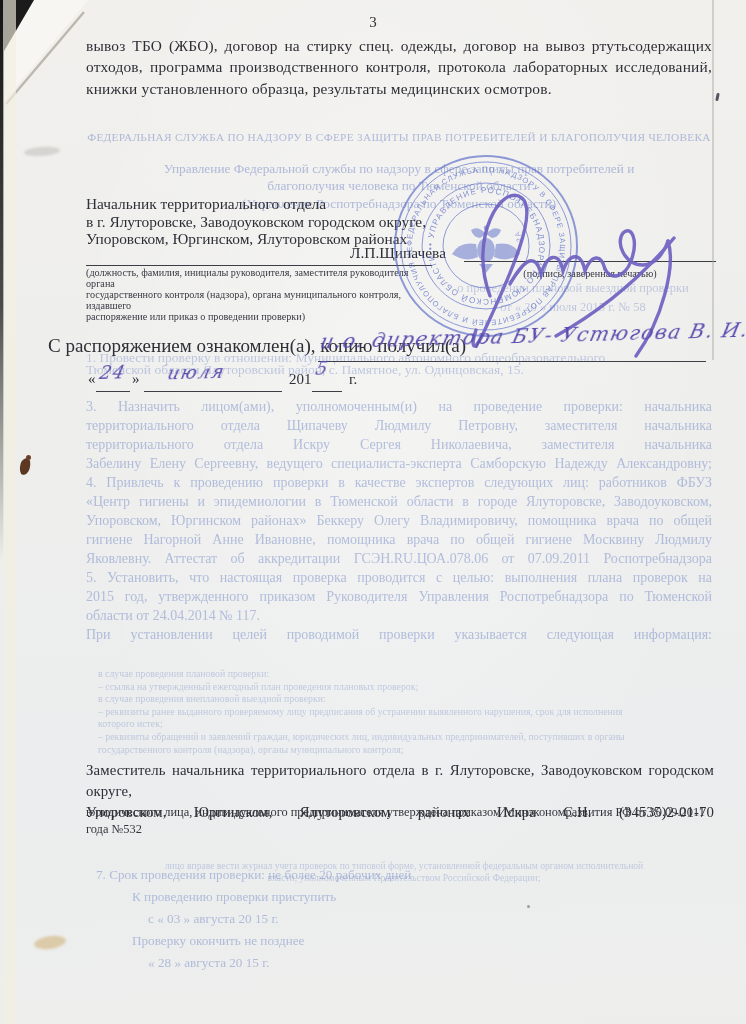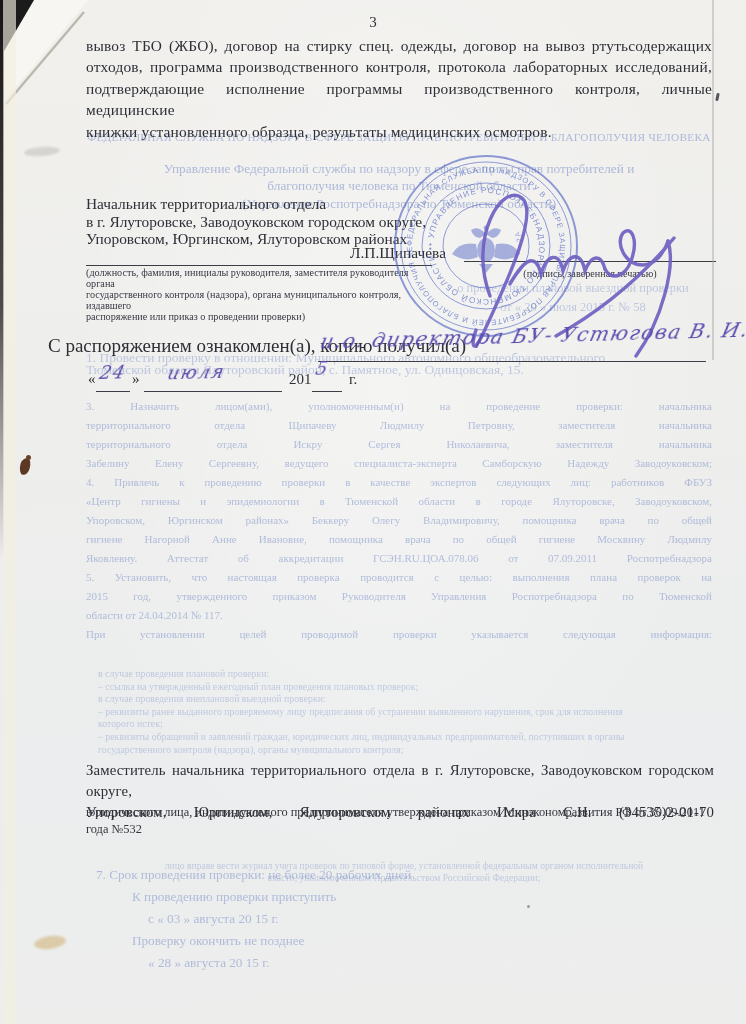--- a/index.html
+++ b/index.html
@@ -33,21 +33,21 @@
   .hw-month{left:168px;top:362px;font-size:18px;}
   .hw-year{left:316px;top:358px;font-size:18px;}
   .date-print{top:371px;font-size:15px;}
   
   .bleed{color:rgba(118,138,198,.55);filter:blur(.55px);font-family:"Liberation Serif",serif;}
   .bleed-head{left:85px;top:129px;width:628px;text-align:center;}
   .bleed-head div:nth-child(1){font-size:11.3px;letter-spacing:.3px;margin-bottom:13px;}
   .bleed-head div{font-size:13.3px;line-height:17.5px;}
   .bleed-mid{left:430px;width:286px;text-align:center;font-size:12.5px;color:rgba(120,140,200,.4);filter:blur(.6px);}
   .bleed-upper{left:86px;width:626px;font-size:13.5px;color:rgba(120,140,200,.42);filter:blur(.6px);}
-  .bleed-body{left:86px;top:397px;width:626px;font-size:11px;line-height:19px;color:rgba(116,137,200,.5);filter:blur(.6px);}
+  .bleed-body{left:86px;top:397px;width:626px;font-size:14px;line-height:19px;color:rgba(116,137,200,.5);filter:blur(.6px);}
   .bleed-fine{left:98px;top:668px;width:612px;font-size:9.8px;line-height:12.6px;color:rgba(122,142,200,.4);filter:blur(.6px);}
   .bleed-botfine{left:96px;top:860px;width:616px;font-size:9.6px;line-height:11.5px;color:rgba(122,142,200,.38);filter:blur(.6px);text-align:center;}
   .bleed-bottom{left:96px;top:864px;width:616px;font-size:13.2px;line-height:22px;color:rgba(116,137,200,.5);filter:blur(.6px);}
   .bleed-bottom div:nth-child(n+2){margin-left:36px;}
   .bleed-bottom div:nth-child(3),.bleed-bottom div:nth-child(5){margin-left:52px;}
   
   .stamp-svg{left:386px;top:148px;filter:blur(.35px);opacity:.82;}
   .sign-svg{left:438px;top:168px;opacity:.92;}
   
   .edge-left-dark{left:0;top:0;width:4px;height:560px;background:linear-gradient(#141414,#4c4c4c 55%,rgba(90,90,90,0) 100%);}
@@ -75,21 +75,21 @@
       <div>(Управление Роспотребнадзора по Тюменской области)</div>
     </div>
   <div class="abs bleed-mid" style="top:281px;">о проведении плановой выездной проверки</div>
   <div class="abs bleed-mid" style="top:300px;">от « 20 » июля 2015 г. № 58</div>
   <div class="abs bleed-upper" style="top:330px;margin-top:20px;">1. Провести проверку в отношении: Муниципального автономного общеобразовательного</div>
   <div class="abs bleed-upper" style="top:362px;">Тюменской области Ялуторовский район, с. Памятное, ул. Одинцовская, 15.</div>
   <div class="abs bleed-body">
       <div class="jl stretch">3. Назначить лицом(ами), уполномоченным(и) на проведение проверки: начальника</div>
       <div class="jl stretch">территориального отдела Щипачеву Людмилу Петровну, заместителя начальника</div>
       <div class="jl stretch">территориального отдела Искру Сергея Николаевича, заместителя начальника</div>
-      <div class="jl stretch">Забелину Елену Сергеевну, ведущего специалиста-эксперта Самборскую Надежду Заводоуковском;</div>
+      <div class="jl stretch">Забелину Елену Сергеевну, ведущего специалиста-эксперта Самборскую Надежду Александровну;</div>
       <div class="jl stretch">4. Привлечь к проведению проверки в качестве экспертов следующих лиц: работников ФБУЗ</div>
       <div class="jl stretch">«Центр гигиены и эпидемиологии в Тюменской области в городе Ялуторовске, Заводоуковском,</div>
       <div class="jl stretch">Упоровском, Юргинском районах» Беккеру Олегу Владимировичу, помощника врача по общей</div>
       <div class="jl stretch">гигиене Нагорной Анне Ивановне, помощника врача по общей гигиене Москвину Людмилу</div>
       <div class="jl stretch">Яковлевну. Аттестат об аккредитации ГСЭН.RU.ЦОА.078.06 от 07.09.2011 Роспотребнадзора</div>
       <div class="jl stretch">5. Установить, что настоящая проверка проводится с целью: выполнения плана проверок на</div>
       <div class="jl stretch">2015 год, утвержденного приказом Руководителя Управления Роспотребнадзора по Тюменской</div>
       <div class="jl">области от 24.04.2014 № 117.</div>
       <div class="jl stretch">При установлении целей проводимой проверки указывается следующая информация:</div>
     </div>
@@ -112,21 +112,20 @@
       <div>с « 03 » августа 20 15 г.</div>
       <div>Проверку окончить не позднее</div>
       <div>« 28 » августа 20 15 г.</div>
     </div>
 
   <div class="abs pagenum">3</div>
 
   <div class="abs intro">
       <div class="jl stretch">вывоз ТБО (ЖБО), договор на стирку спец. одежды, договор на вывоз ртутьсодержащих</div>
       <div class="jl stretch">отходов, программа производственного контроля, протокола лабораторных исследований,</div>
-      <div class="jl stretch">подтверждающие исполнение программы производственного контроля, личные медицинские</div>
       <div class="jl">книжки установленного образца, результаты медицинских осмотров.</div>
     </div>
 
   <div class="abs sig-title">
       <div>Начальник территориального отдела</div>
       <div>в г. Ялуторовске, Заводоуковском городском округе,</div>
       <div>Упоровском, Юргинском, Ялуторовском районах</div>
     </div>
   <div class="abs sig-name">Л.П.Щипачева</div>
 

